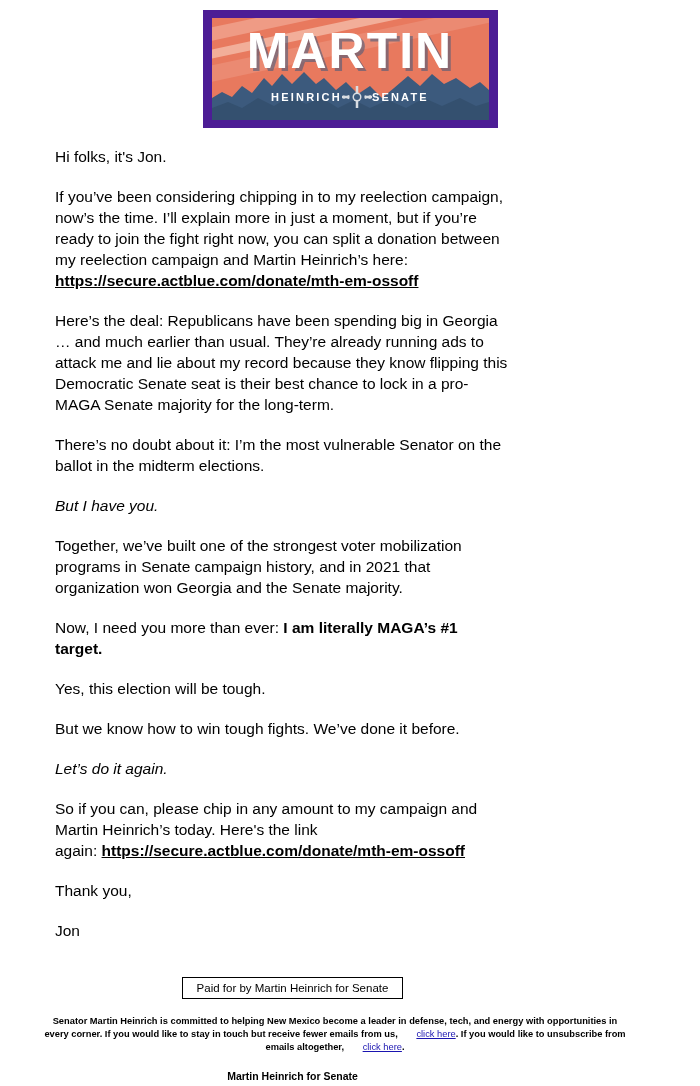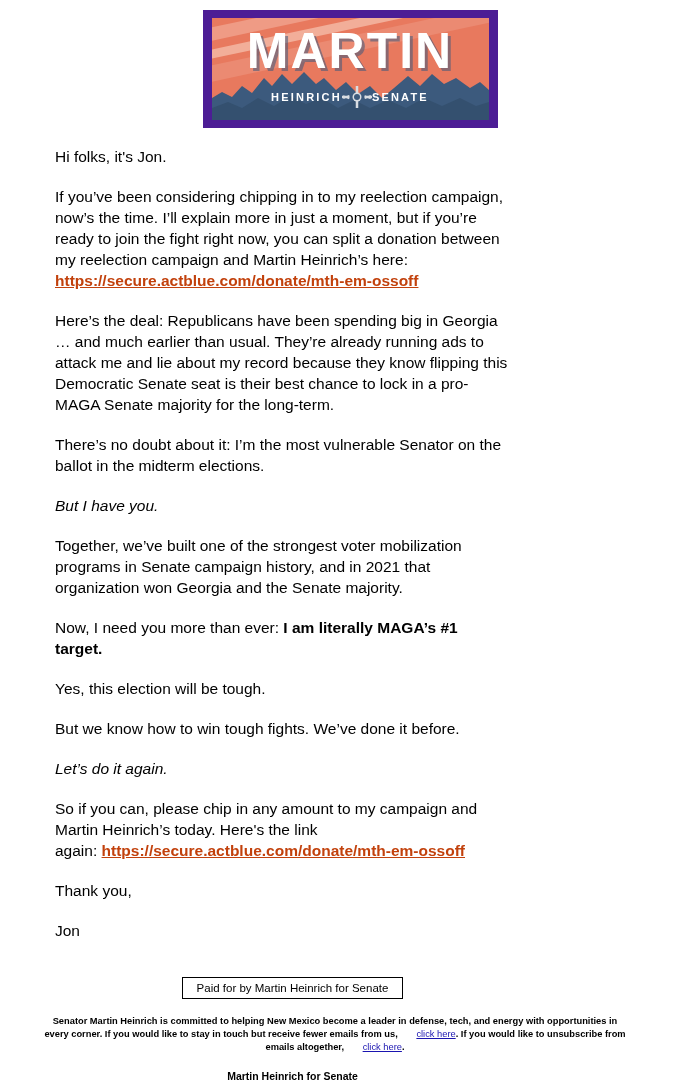--- a/index.html
+++ b/index.html
@@ -109,21 +109,21 @@
     font-family: "Liberation Sans", sans-serif;
     font-size: 15.5px;
     line-height: 21px;
     color: #000000;
     margin: 0 0 19px 0;
   }
   p.para:first-child { margin-top: 18px; }
   .italic { font-style: italic; }
   .bold { font-weight: bold; margin-top: 12px; }
   a.link {
-    color: #c2410c;
+    color: #000000;
     font-weight: bold;
     word-break: break-word;
   }
 
   
   .footer {
     width: 585px;
     box-sizing: border-box;
     padding: 0 40px;
     text-align: center;

